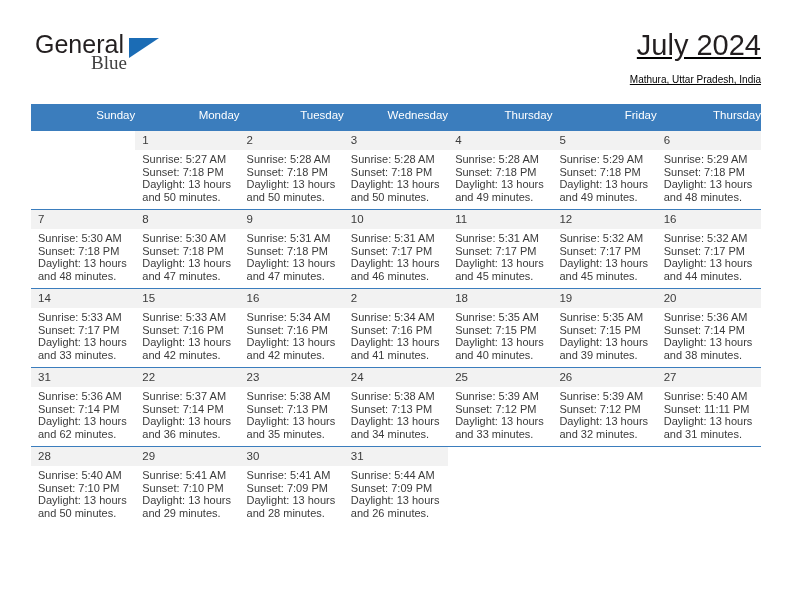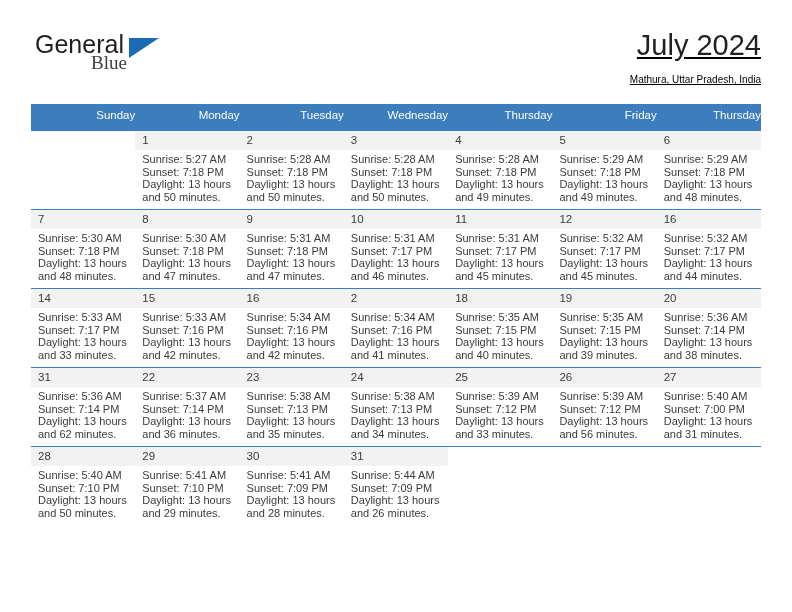--- a/index.html
+++ b/index.html
@@ -412,28 +412,28 @@
               <div>Daylight: 13 hours</div>
               <div>and 33 minutes.</div>
             </div>
           </td>
           <td>
             <div class="daynum">26</div>
             <div class="dayinfo">
               <div>Sunrise: 5:39 AM</div>
               <div>Sunset: 7:12 PM</div>
               <div>Daylight: 13 hours</div>
-              <div>and 56 minutes.</div>
+              <div>and 32 minutes.</div>
             </div>
           </td>
           <td>
             <div class="daynum">27</div>
             <div class="dayinfo">
               <div>Sunrise: 5:40 AM</div>
-              <div>Sunset: 7:00 PM</div>
+              <div>Sunset: 11:11 PM</div>
               <div>Daylight: 13 hours</div>
               <div>and 31 minutes.</div>
             </div>
           </td>
         </tr>
         <tr class="week-row">
           <td>
             <div class="daynum">28</div>
             <div class="dayinfo">
               <div>Sunrise: 5:40 AM</div>

